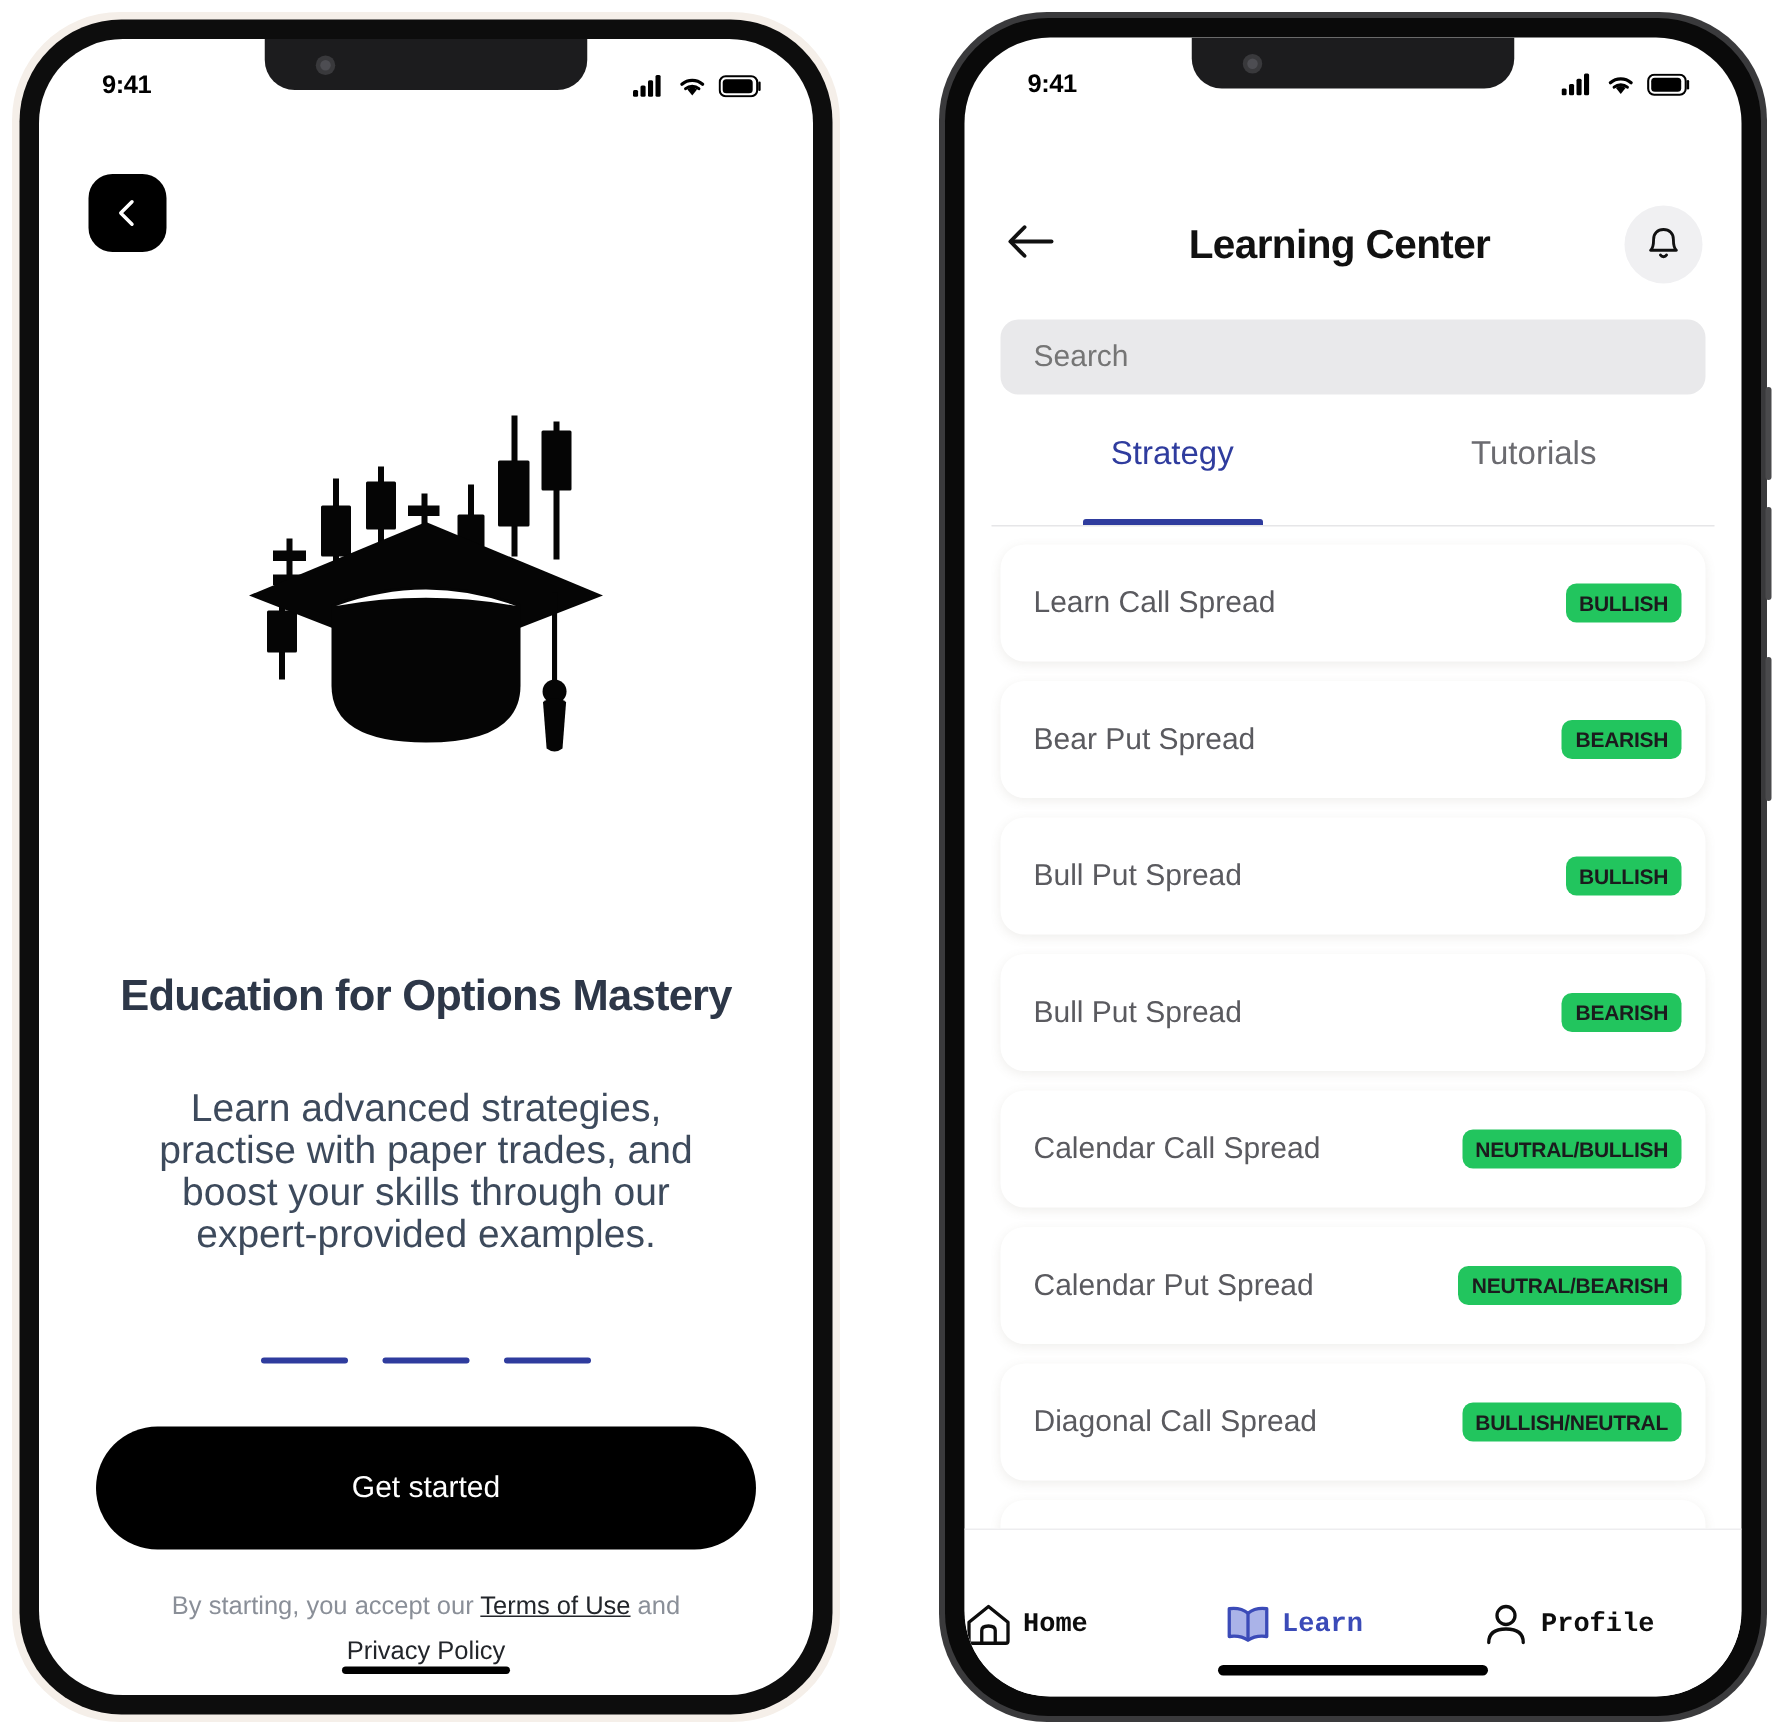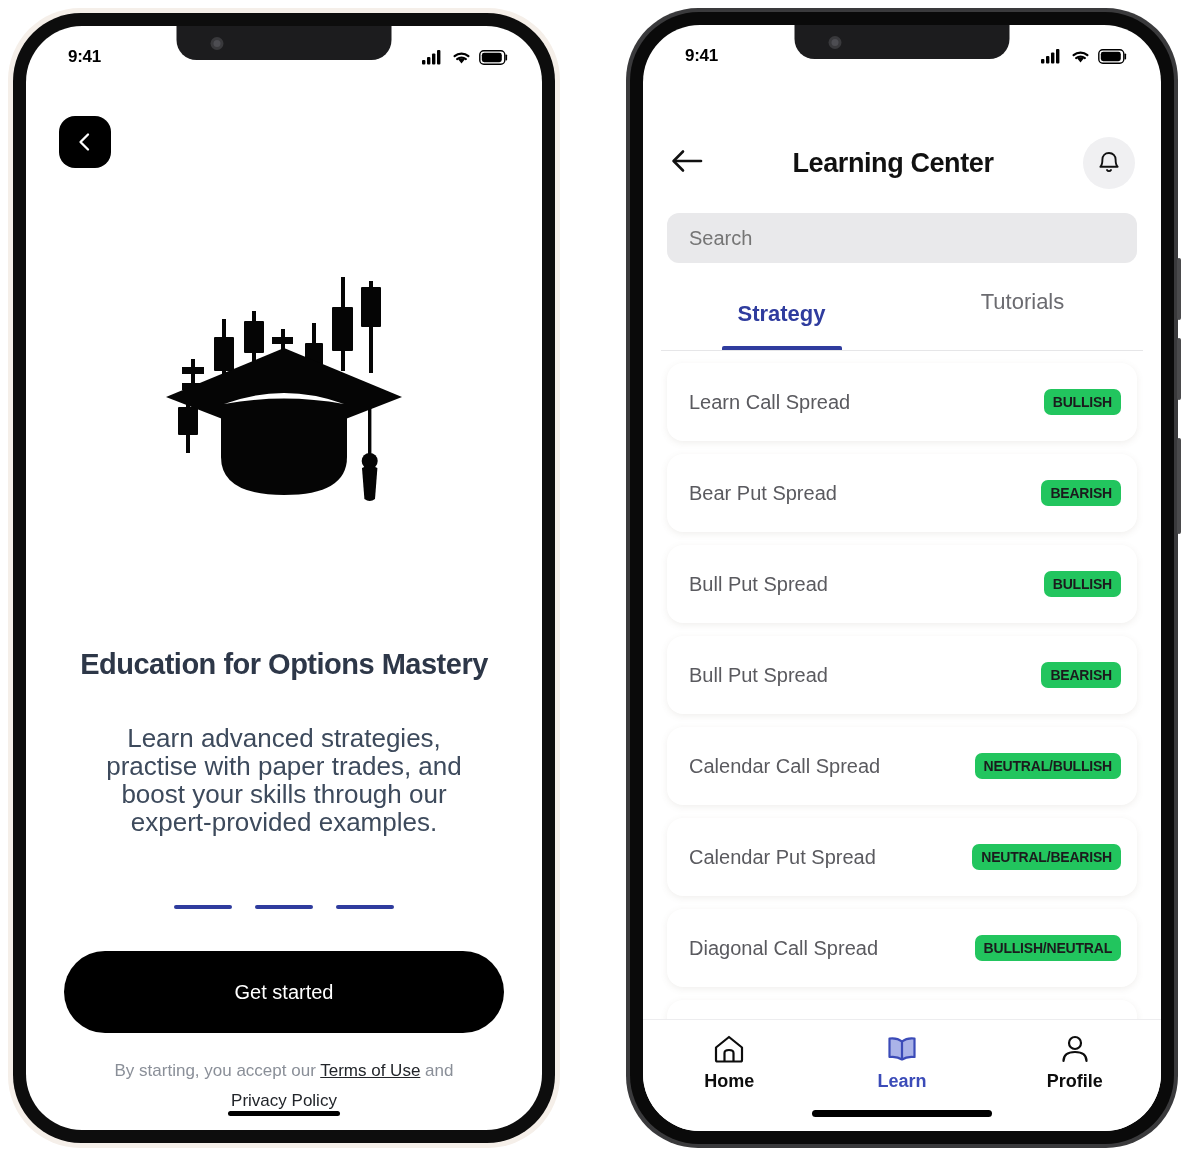--- a/index.html
+++ b/index.html
@@ -306,22 +306,21 @@
     display: flex;
     align-items: flex-start;
     justify-content: center;
     padding-top: 6px;
     font-size: 22px;
     color: #6b6b70;
     position: relative;
   }
   .tab.active {
     color: #2f3c9e;
-    font-weight: bold;
-    margin-top: 12px;
+    font-weight: normal;
   }
   .tab.active::after {
     content: "";
     position: absolute;
     bottom: 0;
     left: 50%;
     transform: translateX(-50%);
     width: 120px;
     height: 4px;
     background: #2f3c9e;
@@ -369,23 +368,23 @@
     height: 112px;
     background: #fff;
     border-top: 1px solid #ededef;
     display: flex;
     padding-top: 14px;
     z-index: 30;
   }
   .tabitem {
     flex: 1;
     display: flex;
-    flex-direction: column;
     align-items: center;
     gap: 7px;
+    font-family: Liberation Mono, monospace;
   }
   .tabitem span {
     font-size: 18px;
     font-weight: bold;
     color: #0d0d0d;
   }
   .tabitem.active span { color: #3b4bb8; }
 </style>
 </head>
 <body>

